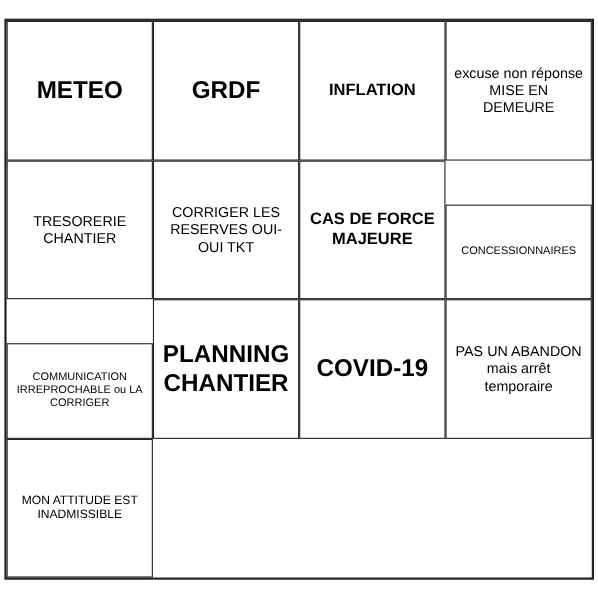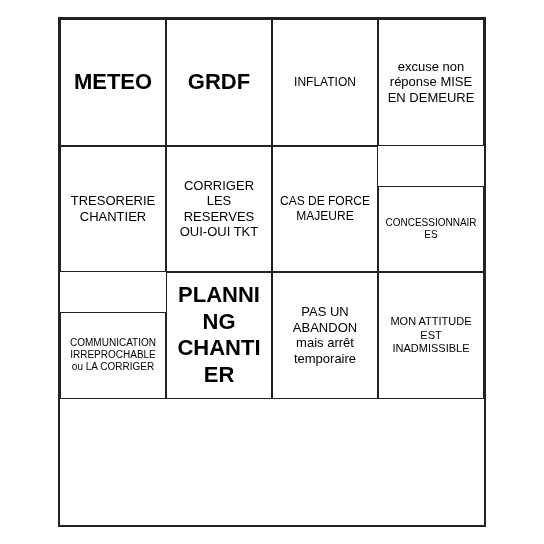--- a/index.html
+++ b/index.html
@@ -10,21 +10,21 @@
     body {
       width: 544px;
       height: 544px;
       background: #fff;
       display: flex;
       align-items: center;
       justify-content: center;
       font-family: Arial, sans-serif;
     }
     .bingo-board {
-      width: 428px;
+      width: 536px;
       height: 510px;
       border: 2px solid #222;
       display: grid;
       grid-template-columns: repeat(4, 1fr);
       grid-template-rows: repeat(4, 1fr);
     }
     .cell {
       border: 1.5px solid #222;
       display: flex;
       align-items: center;
@@ -33,22 +33,22 @@
       padding: 6px;
       line-height: 1.2;
       word-break: break-word;
       hyphens: auto;
     }
     .cell.large-text {
       font-size: 22px;
       font-weight: bold;
     }
     .cell.medium-text {
-      font-size: 12px;
-      font-weight: normal;
+      font-size: 15px;
+      font-weight: bold;
     }
     .cell.small-text {
       font-size: 11px;
     }
     .cell.tiny-text {
       font-size: 10px;
       margin-top: 40px;
     }
     .cell.normal-text {
       font-size: 13px;
@@ -61,15 +61,16 @@
 <div class="cell large-text">METEO</div>
     <div class="cell large-text">GRDF</div>
     <div class="cell medium-text">INFLATION</div>
     <div class="cell normal-text">excuse non réponse MISE EN DEMEURE</div>
     <div class="cell normal-text">TRESORERIE CHANTIER</div>
     <div class="cell normal-text">CORRIGER LES RESERVES OUI-OUI TKT</div>
     <div class="cell medium-text">CAS DE FORCE MAJEURE</div>
     <div class="cell tiny-text">CONCESSIONNAIRES</div>
     <div class="cell tiny-text">COMMUNICATION IRREPROCHABLE ou LA CORRIGER</div>
     <div class="cell large-text">PLANNING CHANTIER</div>
+    <div class="cell large-text">COVID-19</div>
     <div class="cell normal-text">PAS UN ABANDON mais arrêt temporaire</div>
     <div class="cell small-text">MON ATTITUDE EST INADMISSIBLE</div>
   </div>
 
 </body></html>

